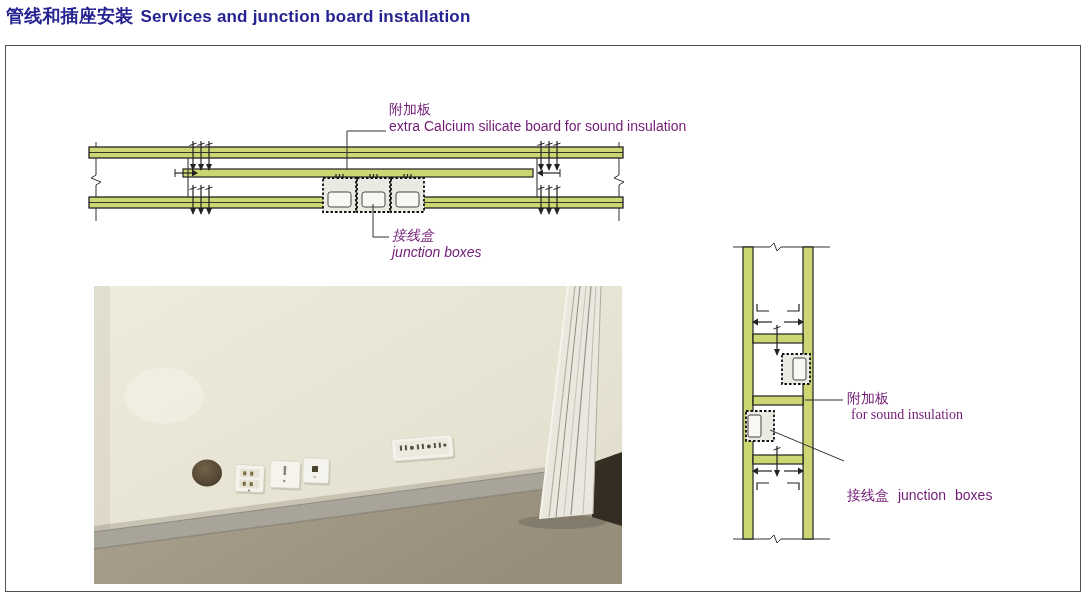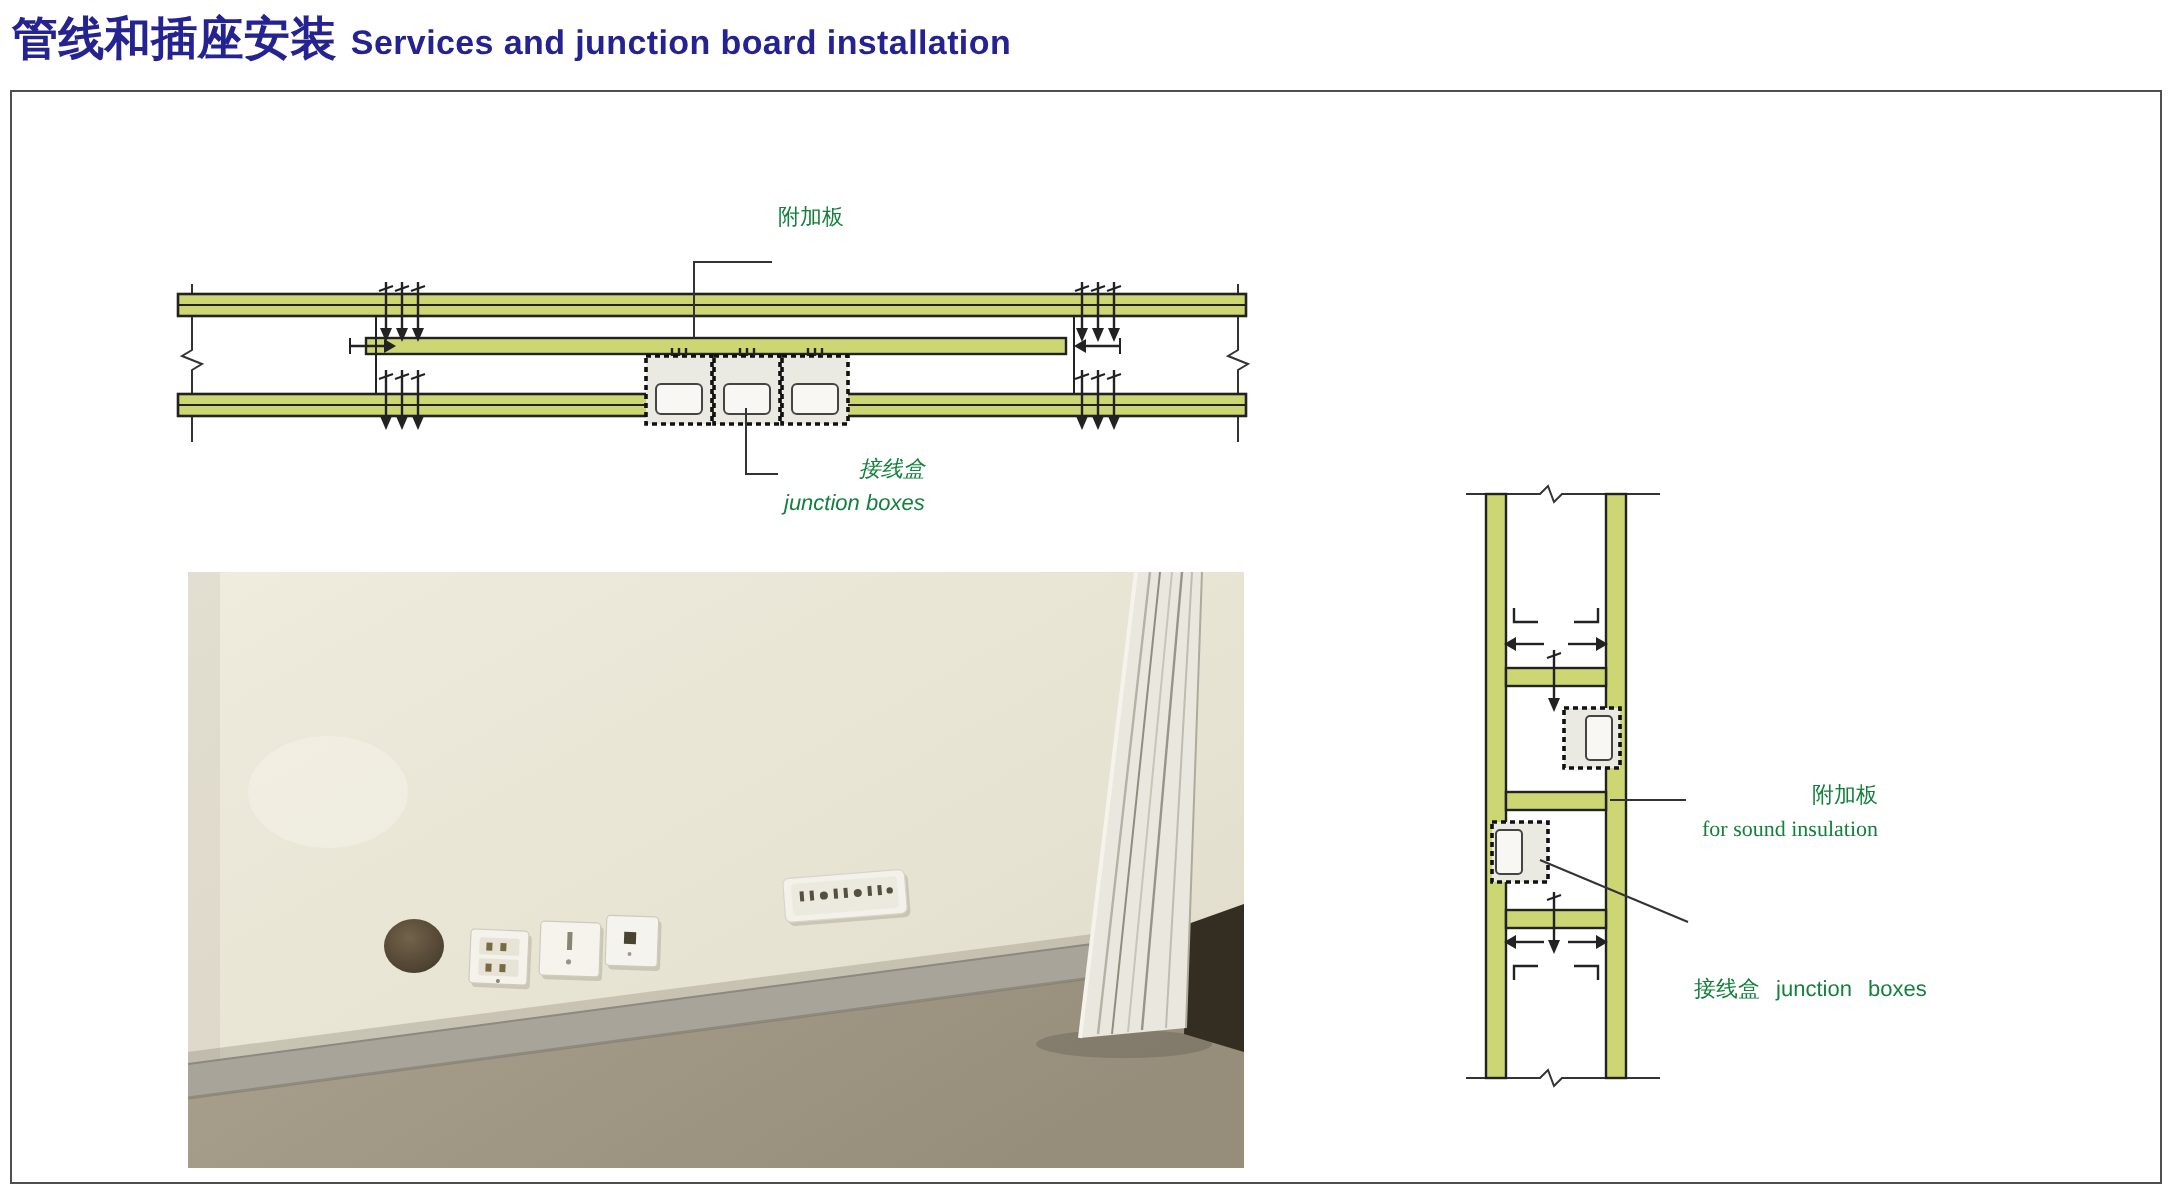--- a/index.html
+++ b/index.html
@@ -1,24 +1,24 @@
 <!DOCTYPE html>
 <html><head>
 <meta charset="utf-8">
 <style>
   html,body{margin:0;padding:0;background:#ffffff;}
   .page{position:relative;width:1086px;height:599px;background:#ffffff;overflow:hidden;
         font-family:"Liberation Sans", sans-serif;}
   .title{position:absolute;left:6px;top:4px;font-weight:bold;font-size:17px;color:#252291;
          white-space:nowrap;letter-spacing:0.2px;}
-  .title .zh{font-size:23px;margin-right:7px;}
+  .title .zh{font-size:18px;margin-right:7px;}
   .frame{position:absolute;left:5px;top:45px;width:1074px;height:545px;
          border:1.5px solid #4f4f4f;background:#ffffff;}
   .linework{position:absolute;left:0;top:0;width:1086px;height:599px;pointer-events:none;}
-  .dlabel{position:absolute;color:#15803d;font-size:11px;line-height:17px;white-space:nowrap;text-align:right;}
+  .dlabel{position:absolute;color:#701a75;font-size:14px;line-height:17px;white-space:nowrap;}
   .dlabel.small{line-height:16.5px;}
   .wide{word-spacing:5px;}
   .photo{position:absolute;left:94px;top:286px;width:528px;height:298px;}
 </style>
 </head>
 <body>
 
 <div class="page">
 
   <div class="title">
@@ -130,20 +130,21 @@
         <rect x="748" y="415" width="13" height="22" rx="2" fill="#f8f7f3" stroke="#444" stroke-width="1"></rect>
       </g>
 
       <line x1="805" y1="400" x2="843" y2="400" stroke="#333" stroke-width="1"></line>
       <line x1="770" y1="430" x2="844" y2="461" stroke="#333" stroke-width="1"></line>
     </g>
   </svg>
 
   <div class="dlabel" style="left:389px;top:101px;">
     <div>附加板</div>
+    <div>extra Calcium silicate board for sound insulation</div>
   </div>
   <div class="dlabel" style="left:392px;top:227px;font-style:italic;">
     <div>接线盒</div>
     <div>junction boxes</div>
   </div>
 
   <div class="dlabel small" style="left:847px;top:390px;">
     <div>附加板</div>
     <div style="padding-left:4px;font-family:Liberation Serif, serif;">for sound insulation</div>
   </div>

